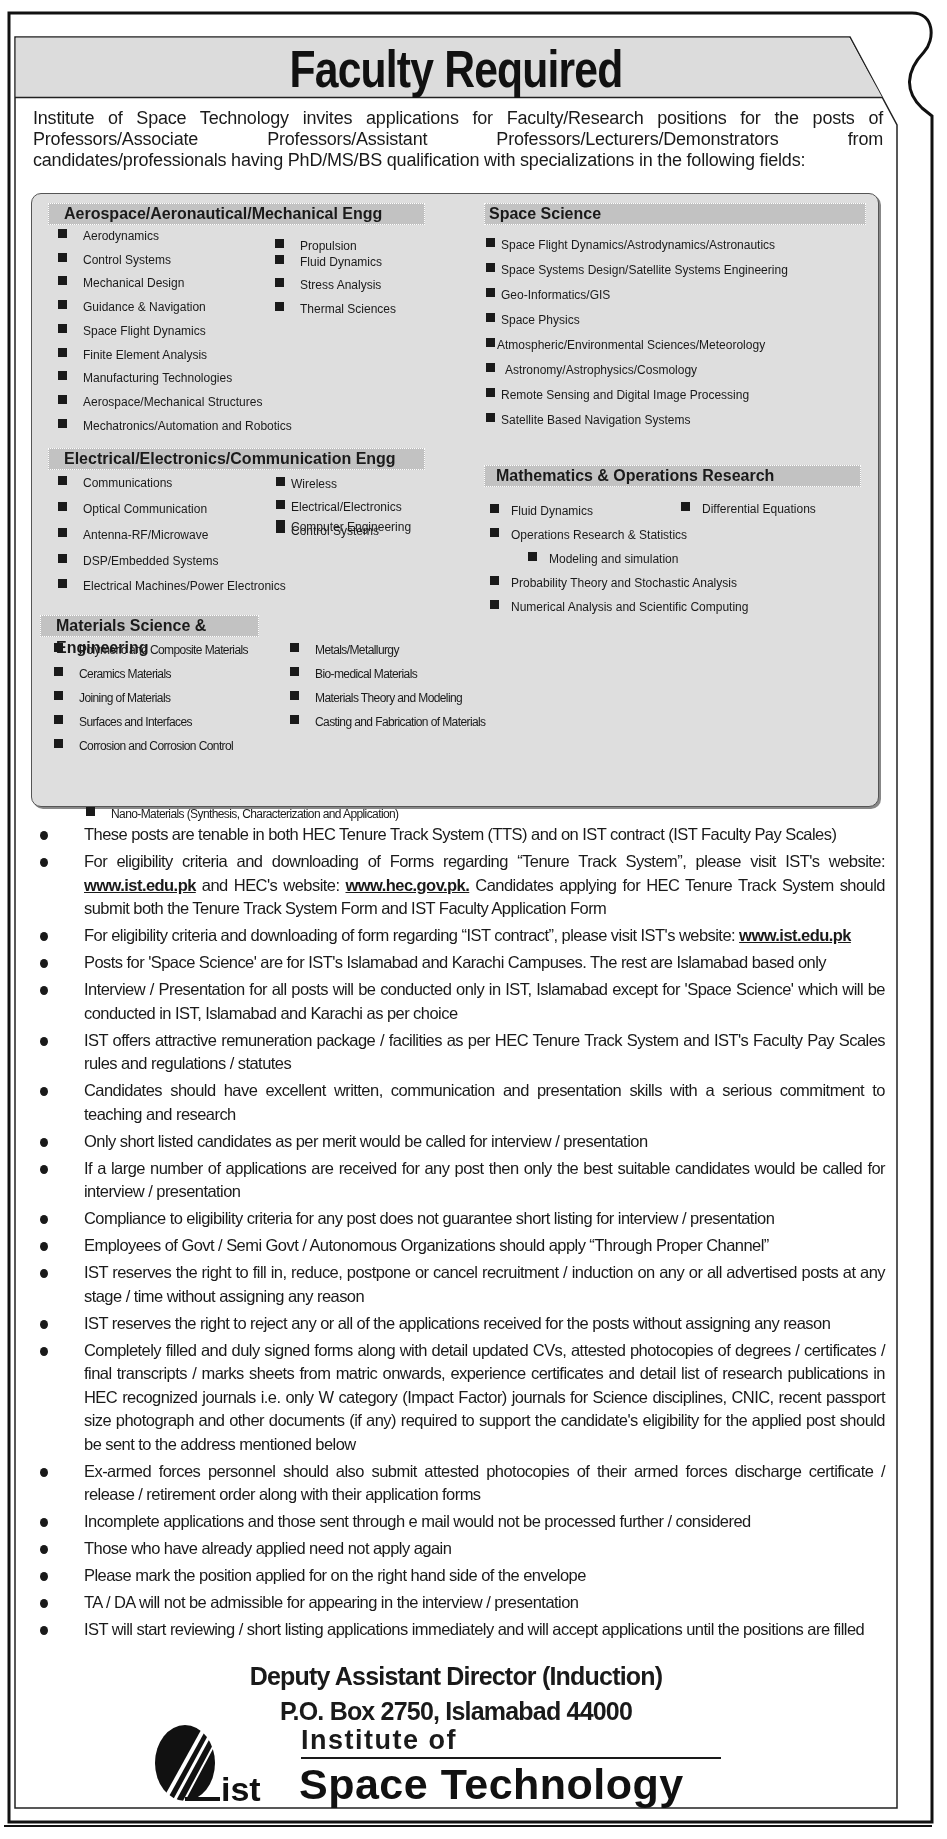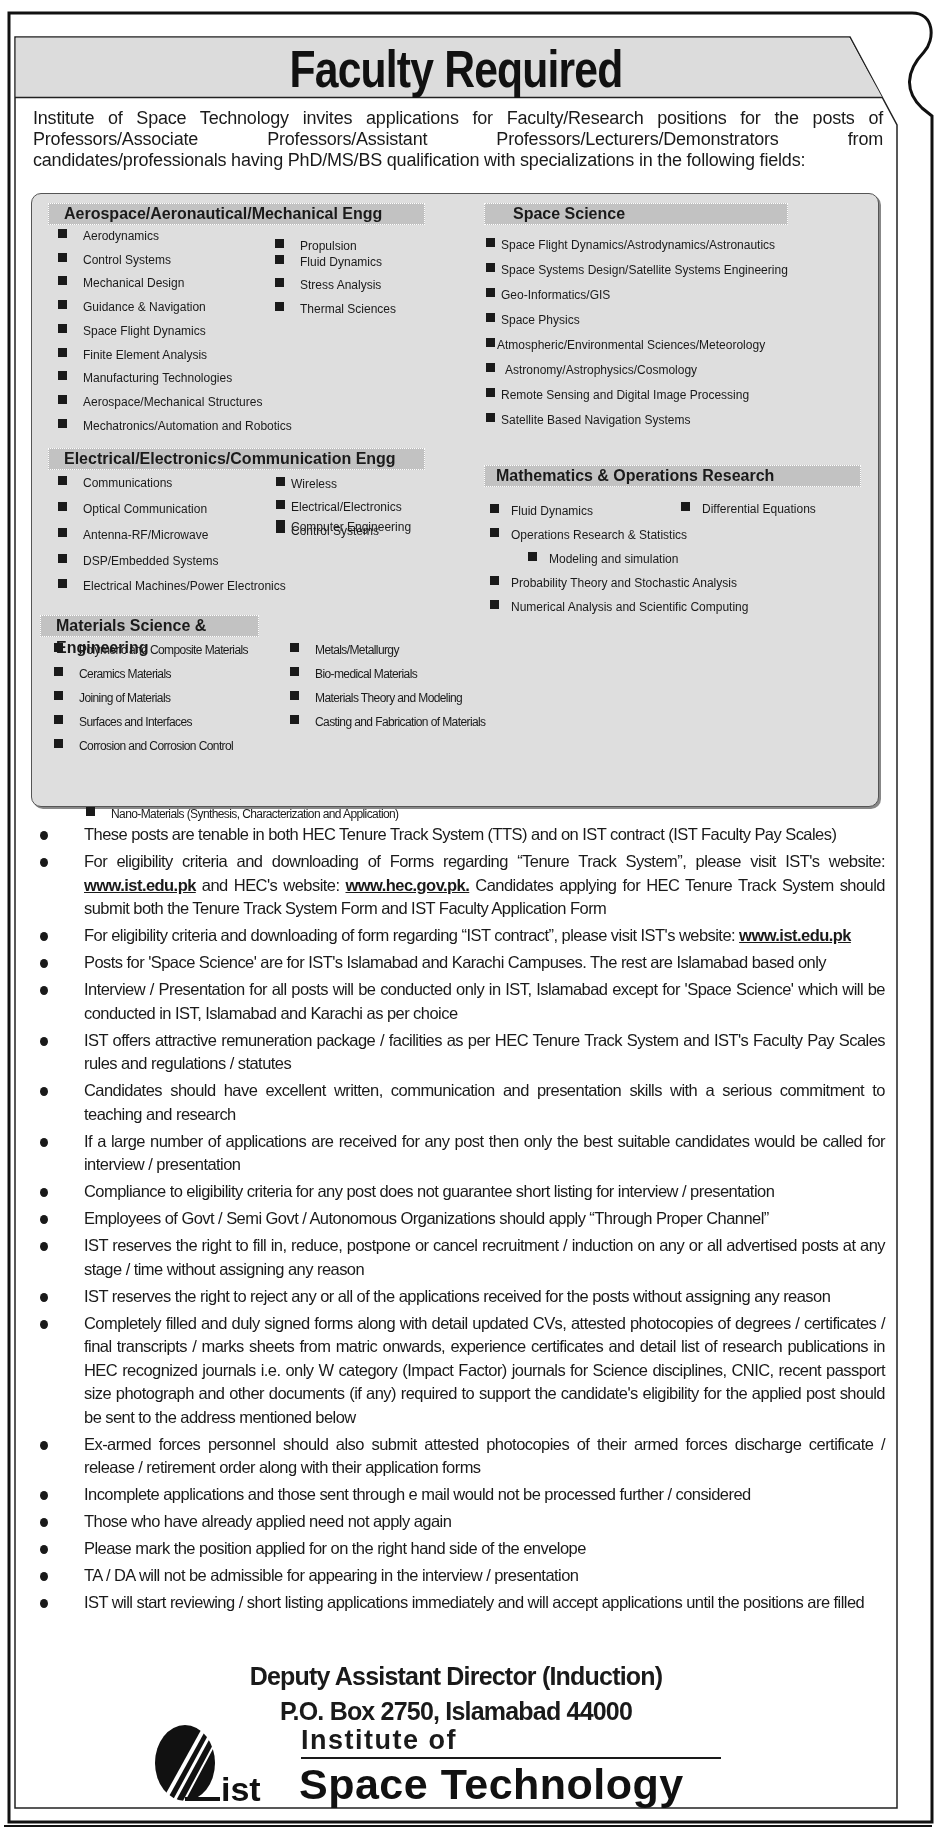--- a/index.html
+++ b/index.html
@@ -115,21 +115,21 @@
   <div class="item condensed" style="left:54px; top:712px;"><span class="sq"></span><span>Surfaces and Interfaces</span></div>
   <div class="item condensed" style="left:54px; top:736px;"><span class="sq"></span><span>Corrosion and Corrosion Control</span></div>
   <div class="item condensed" style="left:54px; top:804px;margin-left:32px;"><span class="sq"></span><span>Nano-Materials (Synthesis, Characterization and Application)</span></div>
 
   <div class="item condensed" style="left:290px; top:640px;"><span class="sq"></span><span>Metals/Metallurgy</span></div>
   <div class="item condensed" style="left:290px; top:664px;"><span class="sq"></span><span>Bio-medical Materials</span></div>
   <div class="item condensed" style="left:290px; top:688px;"><span class="sq"></span><span>Materials Theory and Modeling</span></div>
   <div class="item condensed" style="left:290px; top:712px;"><span class="sq"></span><span>Casting and Fabrication of Materials</span></div>
 </div>
 
-<div class="sec-head" style="left:484px; top:203px; width:304px; padding-left:29px;">Space Science</div>
+<div class="sec-head" style="left:484px; top:203px; width:382px; padding-left:5px;">Space Science</div>
 <div>
   <div class="item tight" style="left:486px; top:235px;"><span class="sq"></span><span>Space Flight Dynamics/Astrodynamics/Astronautics</span></div>
   <div class="item tight" style="left:486px; top:260px;"><span class="sq"></span><span>Space Systems Design/Satellite Systems Engineering</span></div>
   <div class="item tight" style="left:486px; top:285px;"><span class="sq"></span><span>Geo-Informatics/GIS</span></div>
   <div class="item tight" style="left:486px; top:310px;"><span class="sq"></span><span>Space Physics</span></div>
   <div class="item" style="left:486px; top:335px;"><span class="sq" style="margin-right:2px;"></span><span>Atmospheric/Environmental Sciences/Meteorology</span></div>
   <div class="item" style="left:486px; top:360px;"><span class="sq" style="margin-right:10px;"></span><span>Astronomy/Astrophysics/Cosmology</span></div>
   <div class="item tight" style="left:486px; top:385px;"><span class="sq"></span><span>Remote Sensing and Digital Image Processing</span></div>
   <div class="item tight" style="left:486px; top:410px;"><span class="sq"></span><span>Satellite Based Navigation Systems</span></div>
 </div>
@@ -145,20 +145,21 @@
 </div>
 
 <div class="notes">
   <div class="note"><span class="dot"></span><span>These posts are tenable in both HEC Tenure Track System (TTS) and on IST contract (IST Faculty Pay Scales)</span></div>
   <div class="note"><span class="dot"></span><span>For eligibility criteria and downloading of Forms regarding “Tenure Track System”, please visit IST's website: </span><span class="link">www.ist.edu.pk</span><span> and HEC's website: </span><span class="link">www.hec.gov.pk.</span><span> Candidates applying for HEC Tenure Track System should submit both the Tenure Track System Form and IST Faculty Application Form</span></div>
   <div class="note"><span class="dot"></span><span>For eligibility criteria and downloading of form regarding “IST contract”, please visit IST's website: </span><span class="link">www.ist.edu.pk</span></div>
   <div class="note"><span class="dot"></span><span>Posts for 'Space Science' are for IST's Islamabad and Karachi Campuses. The rest are Islamabad based only</span></div>
   <div class="note"><span class="dot"></span><span>Interview / Presentation for all posts will be conducted only in IST, Islamabad except for 'Space Science'  which will be conducted in IST, Islamabad and Karachi as per choice</span></div>
   <div class="note"><span class="dot"></span><span>IST offers attractive remuneration package / facilities as per HEC Tenure Track System and IST's Faculty Pay Scales rules and regulations / statutes</span></div>
   <div class="note"><span class="dot"></span><span>Candidates should have excellent written, communication and presentation skills with a serious commitment to teaching and research</span></div>
+  <div class="note"><span class="dot"></span><span>Only short listed candidates as per merit would be called for interview / presentation</span></div>
   <div class="note"><span class="dot"></span><span>If a large number of applications are received for any post then only the best suitable candidates would be called for interview / presentation</span></div>
   <div class="note"><span class="dot"></span><span>Compliance to eligibility criteria for any post does not guarantee short listing for interview / presentation</span></div>
   <div class="note"><span class="dot"></span><span>Employees of Govt / Semi Govt / Autonomous Organizations should apply “Through Proper Channel”</span></div>
   <div class="note"><span class="dot"></span><span>IST reserves the right to fill in, reduce, postpone or cancel recruitment / induction on any or all advertised posts at any stage /  time without assigning any reason</span></div>
   <div class="note"><span class="dot"></span><span>IST reserves the right to reject any or all of the applications received for the posts without assigning any reason</span></div>
   <div class="note"><span class="dot"></span><span>Completely filled and duly signed forms along with detail updated CVs, attested photocopies of degrees / certificates / final transcripts / marks sheets from matric onwards, experience certificates and detail list of research publications in HEC recognized journals i.e. only W category (Impact Factor) journals for Science disciplines, CNIC, recent passport size photograph and other documents (if any) required to support the candidate's eligibility for the applied post should be sent to the address mentioned below</span></div>
   <div class="note"><span class="dot"></span><span>Ex-armed forces personnel should also submit attested photocopies of their armed forces discharge certificate / release / retirement order along with their application forms</span></div>
   <div class="note"><span class="dot"></span><span>Incomplete applications and those sent through e mail would not be processed further / considered</span></div>
   <div class="note"><span class="dot"></span><span>Those who have already applied need not apply again</span></div>
   <div class="note"><span class="dot"></span><span>Please mark the position applied for on the right hand side of the envelope</span></div>

